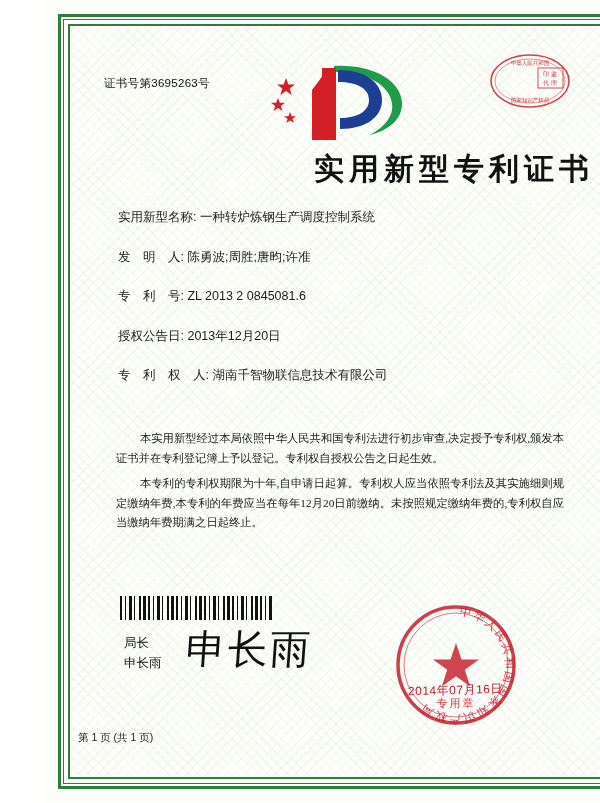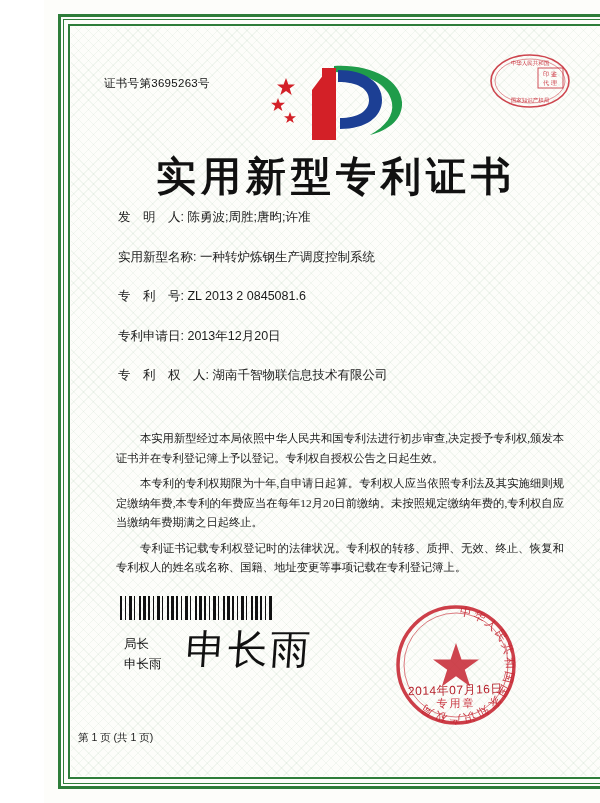--- a/index.html
+++ b/index.html
@@ -82,24 +82,24 @@
     width: 84px;
     height: 58px;
   }
 
   
   .main-title {
     position: absolute;
     top: 115px;
     left: 0;
     right: 0;
-    text-align: center;
+    text-align: right;
     font-family: Liberation Serif, serif;
     font-weight: bold;
-    font-size: 40px;
+    font-size: 30px;
     letter-spacing: 5px;
     color: #111;
   }
 
   
   .fields {
     position: absolute;
     left: 40px;
     right: 30px;
     top: 175px;
@@ -157,20 +157,21 @@
   }
 
   
   .sign-label {
     position: absolute;
     left: 46px;
     top: 600px;
     font-size: 12.5px;
     color: #111;
     line-height: 20px;
+    font-family: Liberation Mono, monospace;
   }
   .signature {
     position: absolute;
     left: 108px;
     top: 588px;
     font-family: "DejaVu Serif", serif;
     font-size: 40px;
     color: #111;
     letter-spacing: 2px;
     white-space: nowrap;
@@ -248,45 +249,44 @@
         <text x="62" y="24" font-family="DejaVu Sans, sans-serif" font-size="6" fill="#c62430" text-anchor="middle" opacity="0.9">印 鉴</text>
         <text x="62" y="33" font-family="DejaVu Sans, sans-serif" font-size="6" fill="#c62430" text-anchor="middle" opacity="0.9">代 理</text>
         <text x="42" y="50" font-family="DejaVu Sans, sans-serif" font-size="5.5" fill="#c62430" text-anchor="middle" opacity="0.9">国家知识产权局</text>
       </svg>
     </div>
 
     <div class="main-title">实用新型专利证书</div>
 
     <div class="fields">
       <div class="field-row">
+        <span class="field-label">实用新型名称:</span>
+        <span class="field-value">一种转炉炼钢生产调度控制系统</span>
+      </div>
+      <div class="field-row">
         <span class="field-label">发　明　人:</span>
         <span class="field-value">陈勇波;周胜;唐昀;许准</span>
       </div>
       <div class="field-row">
-        <span class="field-label">实用新型名称:</span>
-        <span class="field-value">一种转炉炼钢生产调度控制系统</span>
-      </div>
-      <div class="field-row">
         <span class="field-label">专　利　号:</span>
         <span class="field-value">ZL 2013 2 0845081.6</span>
       </div>
       <div class="field-row">
-        <span class="field-label">专利申请日:</span>
+        <span class="field-label">授权公告日:</span>
         <span class="field-value">2013年12月20日</span>
       </div>
       <div class="field-row">
         <span class="field-label">专　利　权　人:</span>
         <span class="field-value">湖南千智物联信息技术有限公司</span>
       </div>
     </div>
 
     <div class="body-text">
       <p>本实用新型经过本局依照中华人民共和国专利法进行初步审查,决定授予专利权,颁发本证书并在专利登记簿上予以登记。专利权自授权公告之日起生效。</p>
       <p>本专利的专利权期限为十年,自申请日起算。专利权人应当依照专利法及其实施细则规定缴纳年费,本专利的年费应当在每年12月20日前缴纳。未按照规定缴纳年费的,专利权自应当缴纳年费期满之日起终止。</p>
-      <p>专利证书记载专利权登记时的法律状况。专利权的转移、质押、无效、终止、恢复和专利权人的姓名或名称、国籍、地址变更等事项记载在专利登记簿上。</p>
     </div>
 
     <div class="barcode"></div>
 
     <div class="sign-label">
       <div>局长</div>
       <div>申长雨</div>
     </div>
 
     <div class="signature">申长雨</div>

